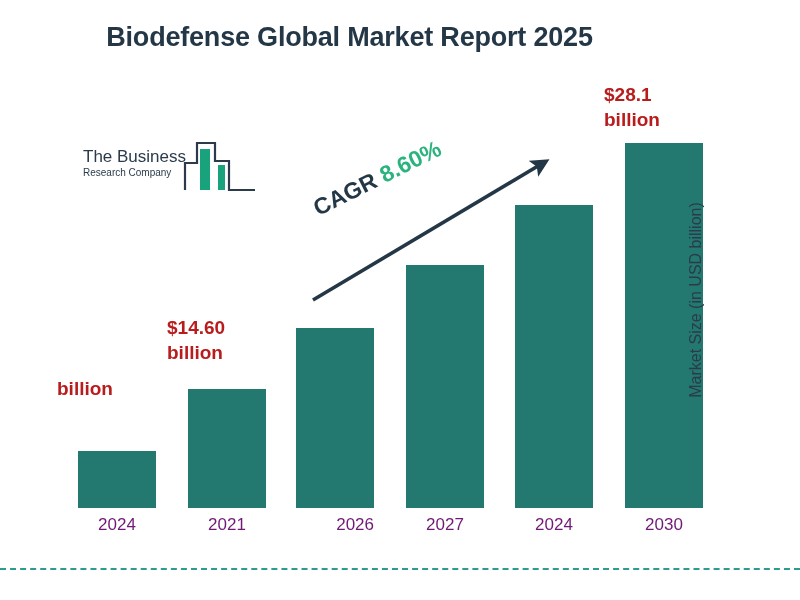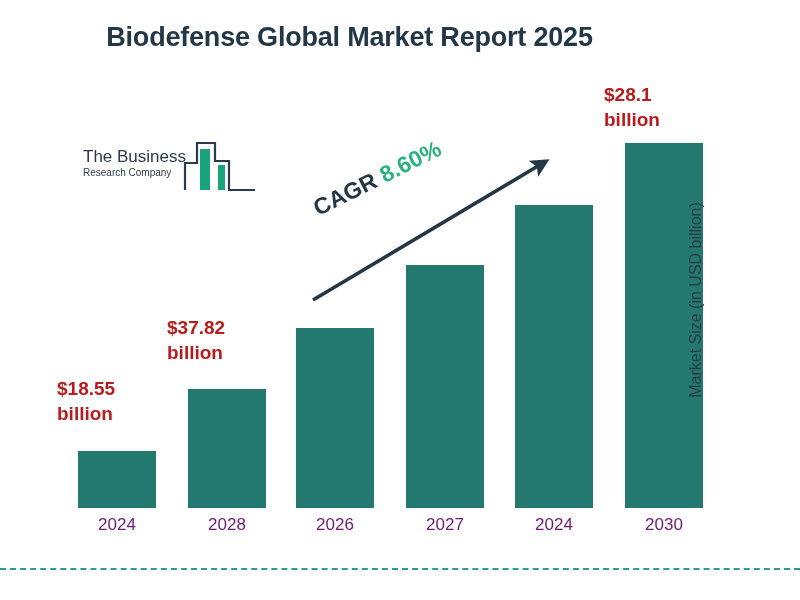--- a/index.html
+++ b/index.html
@@ -138,35 +138,34 @@
   <div id="plot">
 
     <div class="bar" style="left:78px;  top:451px; width:78px; height:57px;"></div>
     <div class="bar" style="left:188px; top:389px; width:78px; height:119px;"></div>
     <div class="bar" style="left:296px; top:328px; width:78px; height:180px;"></div>
     <div class="bar" style="left:406px; top:265px; width:78px; height:243px;"></div>
     <div class="bar" style="left:515px; top:205px; width:78px; height:303px;"></div>
     <div class="bar" style="left:625px; top:143px; width:78px; height:365px;"></div>
 
     <div class="bar-value" style="left:57px; top:376px; width:120px;">
-      <div>$18.55</div>
       <div>billion</div>
     </div>
     <div class="bar-value" style="left:167px; top:315px; width:120px;">
-      <div>$37.82</div>
+      <div>$14.60</div>
       <div>billion</div>
     </div>
     <div class="bar-value" style="left:604px; top:82px; width:120px;">
       <div>$28.1</div>
       <div>billion</div>
     </div>
 
     <div class="tick-label" style="left:78px;  width:78px;">2024</div>
-    <div class="tick-label" style="left:188px; width:78px;">2028</div>
-    <div class="tick-label" style="left:296px; width:78px;">2026</div>
+    <div class="tick-label" style="left:188px; width:78px;">2021</div>
+    <div class="tick-label" style="left:296px; width:78px;text-align:right;">2026</div>
     <div class="tick-label" style="left:406px; width:78px;text-align:center;">2027</div>
     <div class="tick-label" style="left:515px; width:78px;">2024</div>
     <div class="tick-label" style="left:625px; width:78px;">2030</div>
 
     <svg width="800" height="600" style="position:absolute; left:0; top:0; pointer-events:none;">
       <defs>
         <marker id="arrowhead" markerWidth="5.2" markerHeight="5.2" refX="3.1" refY="2.6" orient="auto">
           <polygon points="0,0 5.2,2.6 0,5.2 1.1,2.6" fill="#243746"></polygon>
         </marker>
       </defs>

